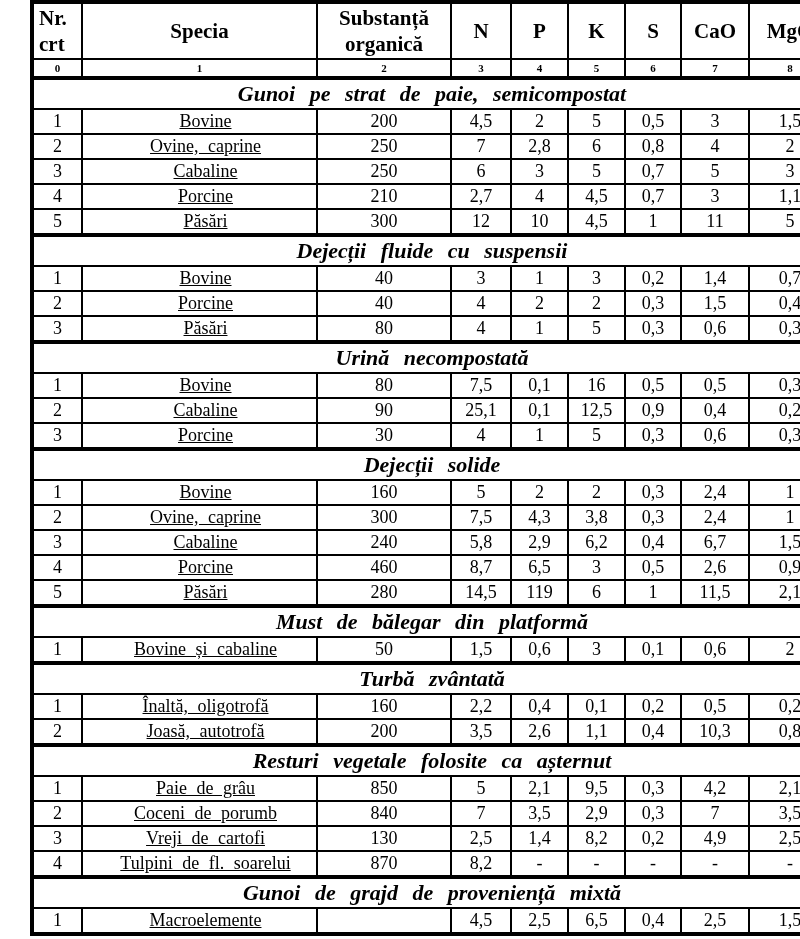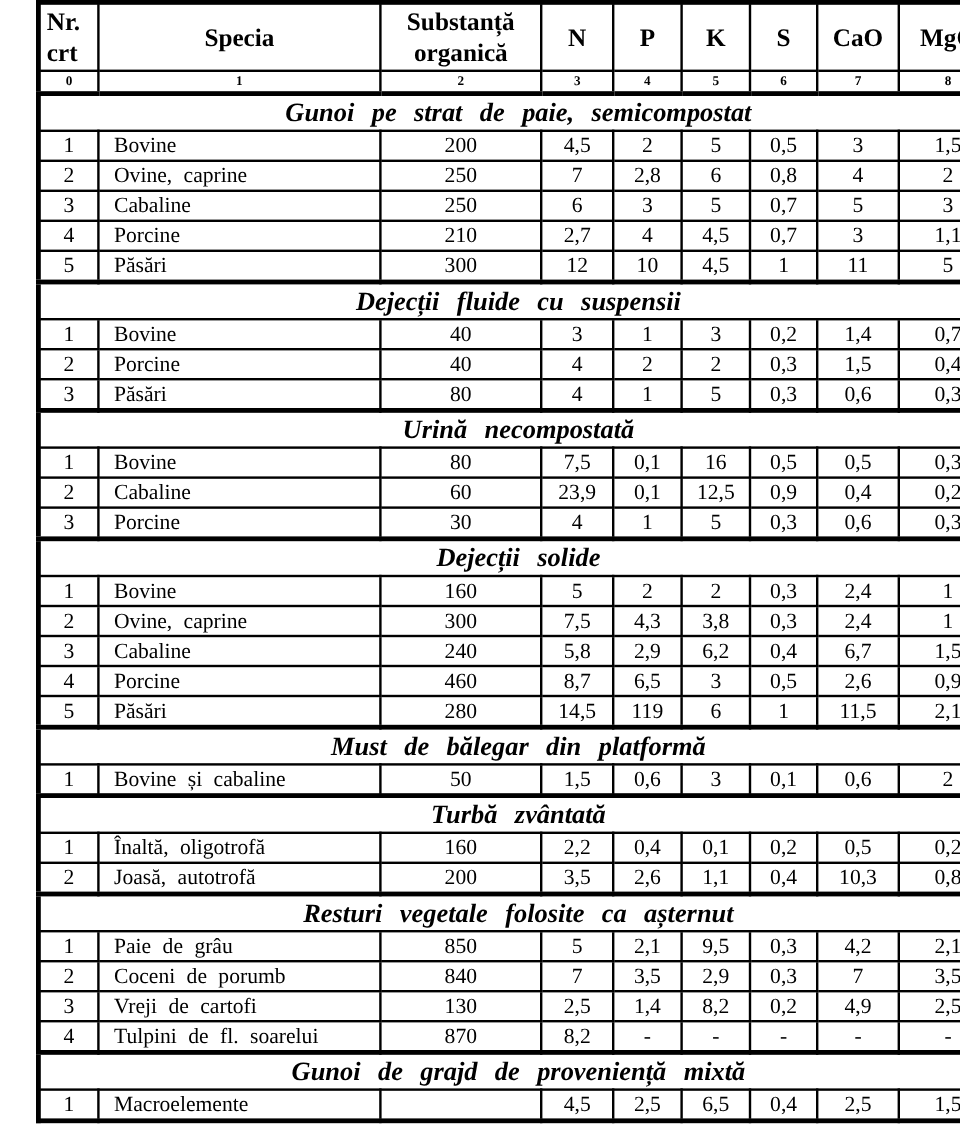--- a/index.html
+++ b/index.html
@@ -66,23 +66,24 @@
     border-bottom: 2px solid #000000;
   }
   
   tr.data-row td {
     height: 23px;
     font-size: 18px;
     text-align: center;
     vertical-align: middle;
   }
   tr.data-row td.species {
-    text-align: left;
+    text-align: center;
     padding-left: 12px;
     word-spacing: 5px;
+    text-decoration: underline;
   }
 </style>
 </head>
 <body>
 
 <div class="page">
   <table class="nutrients">
     <colgroup>
       <col style="width:50px">
         <col style="width:235px">
@@ -223,22 +224,22 @@
           <td>7,5</td>
           <td>0,1</td>
           <td>16</td>
           <td>0,5</td>
           <td>0,5</td>
           <td>0,3</td>
         </tr>
         <tr class="data-row">
           <td>2</td>
           <td class="species">Cabaline</td>
-          <td>60</td>
-          <td>23,9</td>
+          <td>90</td>
+          <td>25,1</td>
           <td>0,1</td>
           <td>12,5</td>
           <td>0,9</td>
           <td>0,4</td>
           <td>0,2</td>
         </tr>
         <tr class="data-row">
           <td>3</td>
           <td class="species">Porcine</td>
           <td>30</td>

